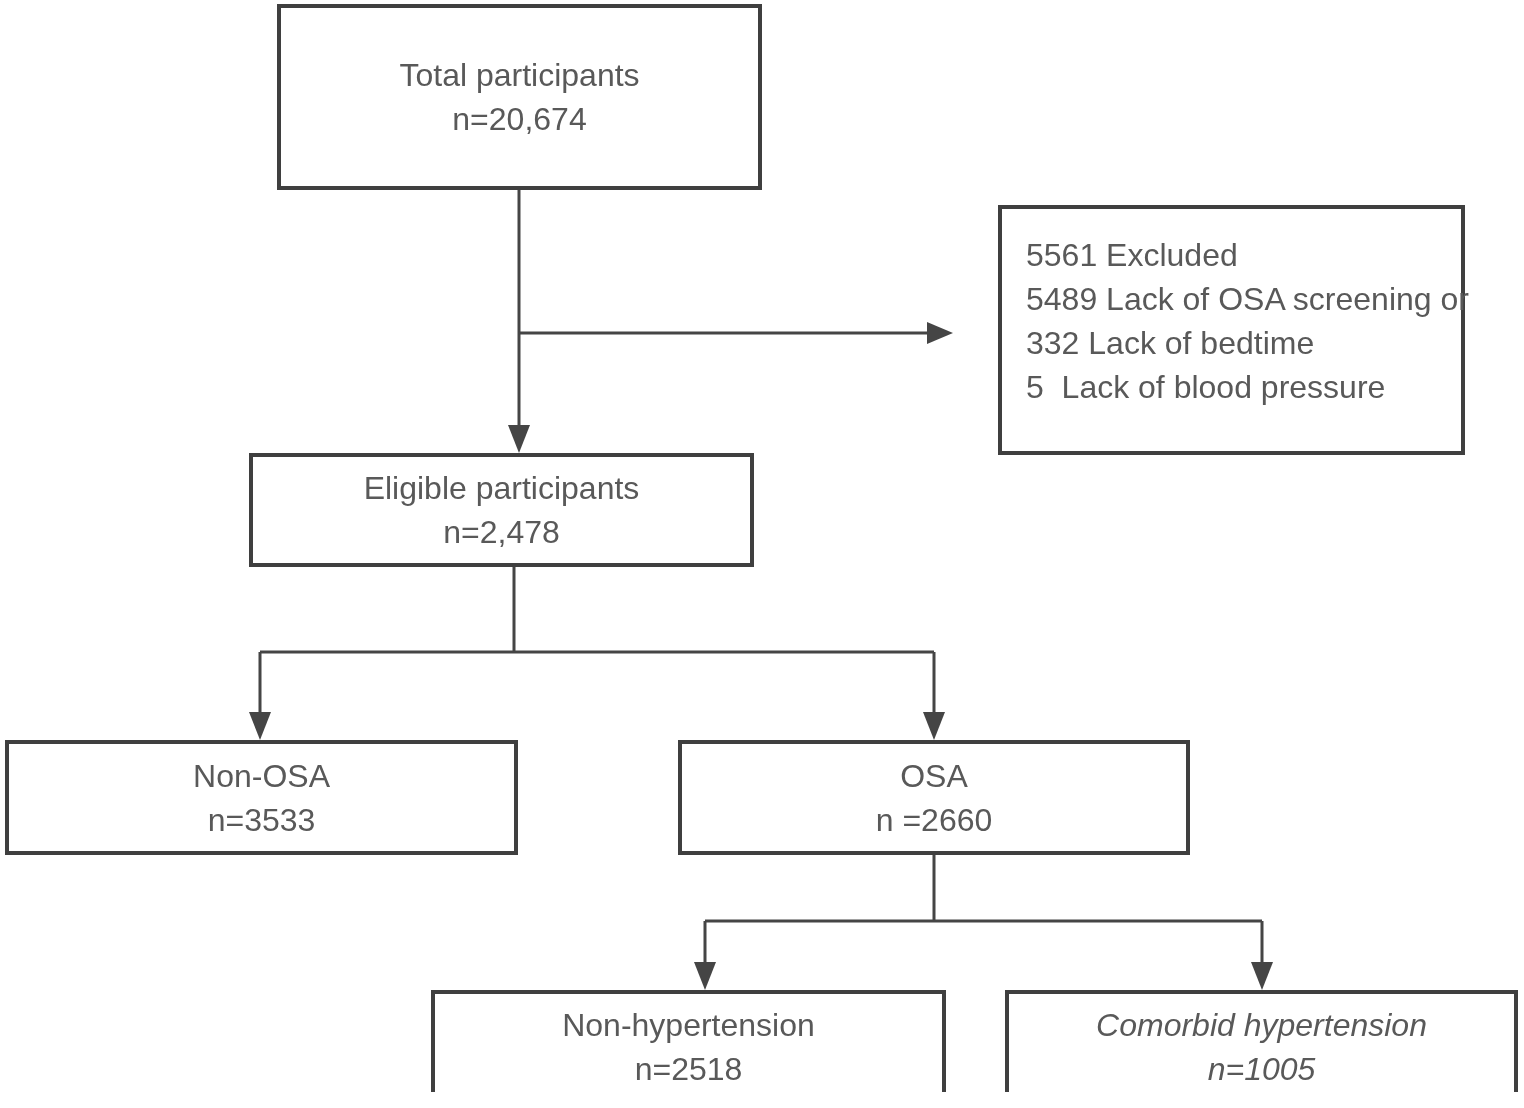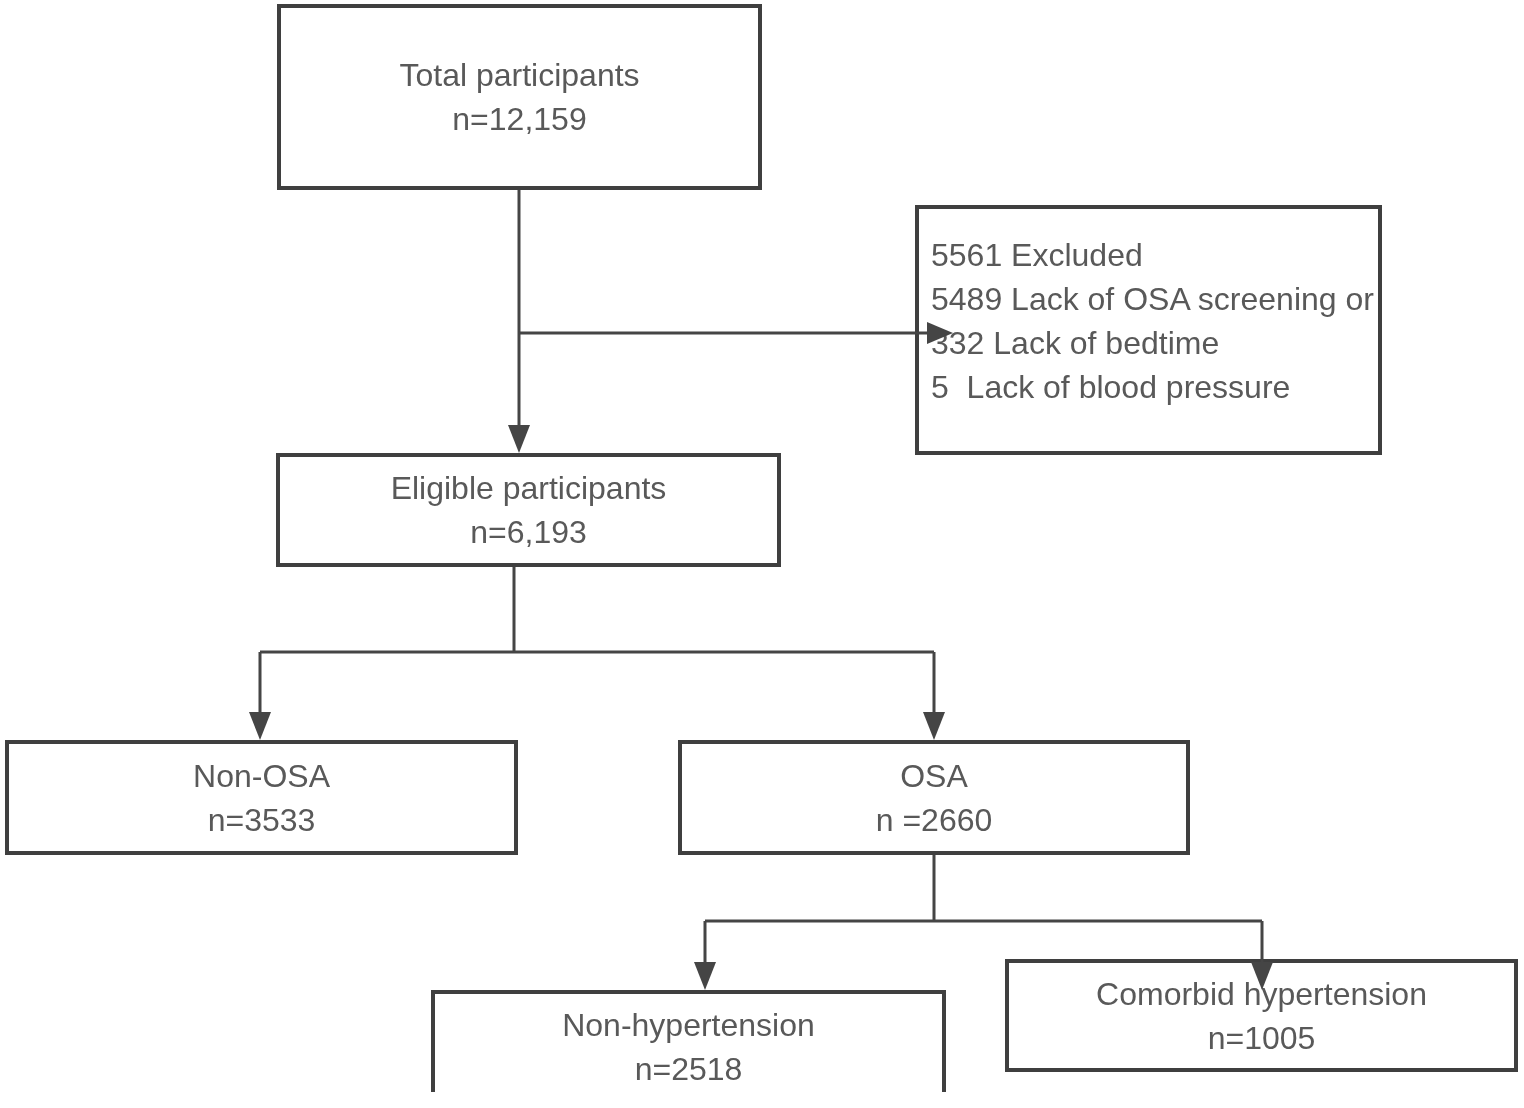--- a/index.html
+++ b/index.html
@@ -38,27 +38,27 @@
     justify-content: center;
     text-align: center;
   }
   .box-line {
     font-size: 32px;
     line-height: 44px;
     white-space: pre;
   }
   
   .box-total      { left: 277px; top: 4px;    width: 485px; height: 186px; }
-  .box-excluded   { left: 915px; top: 205px;  width: 467px; height: 250px;
-                    padding: 24px 18px 0 12px; }
-  .box-eligible   { left: 276px; top: 453px;  width: 505px; height: 114px; }
+  .box-excluded   { left: 998px; top: 205px;  width: 467px; height: 250px;
+                    padding: 24px 18px 0 24px; }
+  .box-eligible   { left: 249px; top: 453px;  width: 505px; height: 114px; }
   .box-nonosa     { left: 5px;   top: 740px;  width: 513px; height: 115px; }
   .box-osa        { left: 678px; top: 740px;  width: 512px; height: 115px; }
   .box-nonhtn     { left: 431px; top: 990px;  width: 515px; height: 113px; }
-  .box-comorbid   { left: 1005px; top: 959px; width: 513px; height: 113px; }
+  .box-comorbid   { left: 1005px; top: 990px; width: 513px; height: 113px; font-style: italic; }
   .excluded-line {
     font-size: 32px;
     line-height: 44px;
     white-space: pre;
     text-align: left;
   }
 </style>
 </head>
 <body>
 
@@ -86,33 +86,33 @@
       <polygon points="923,712 945,712 934,740"></polygon>
 
       <polygon points="694,962 716,962 705,990"></polygon>
 
       <polygon points="1251,962 1273,962 1262,990"></polygon>
     </g>
   </svg>
 
   <div class="flow-box centered box-total">
     <div class="box-line">Total participants</div>
-    <div class="box-line">n=12,159</div>
+    <div class="box-line">n=20,674</div>
   </div>
 
   <div class="flow-box box-excluded">
     <div class="excluded-line">5561 Excluded</div>
     <div class="excluded-line">5489 Lack of OSA screening or</div>
     <div class="excluded-line">332 Lack of bedtime</div>
     <div class="excluded-line">5  Lack of blood pressure</div>
   </div>
 
   <div class="flow-box centered box-eligible">
     <div class="box-line">Eligible participants</div>
-    <div class="box-line">n=6,193</div>
+    <div class="box-line">n=2,478</div>
   </div>
 
   <div class="flow-box centered box-nonosa">
     <div class="box-line">Non-OSA</div>
     <div class="box-line">n=3533</div>
   </div>
 
   <div class="flow-box centered box-osa">
     <div class="box-line">OSA</div>
     <div class="box-line">n =2660</div>

